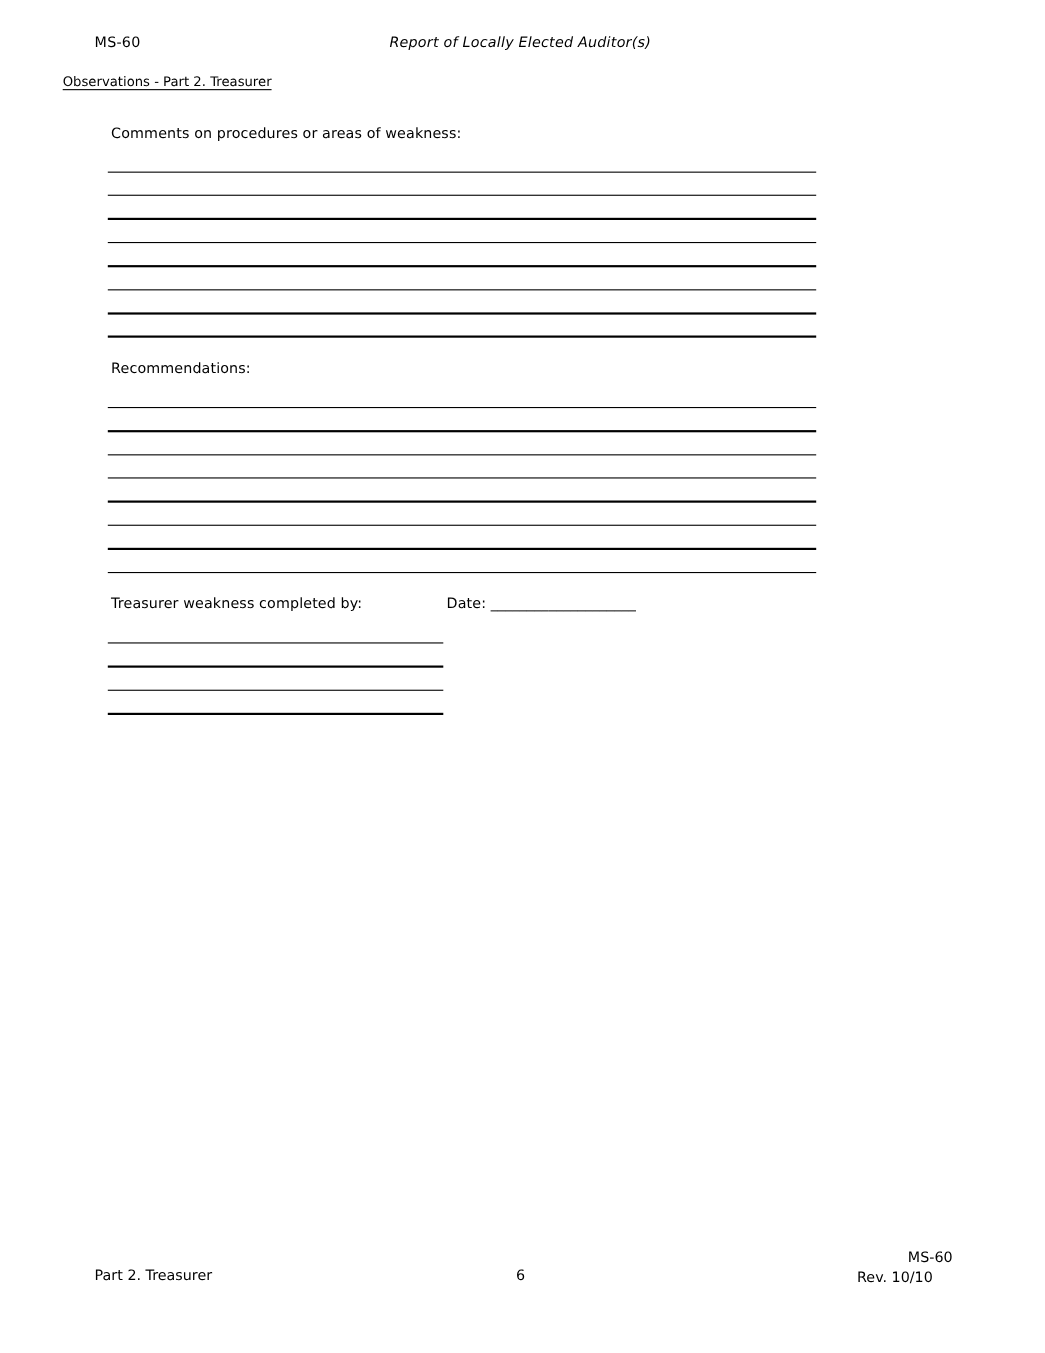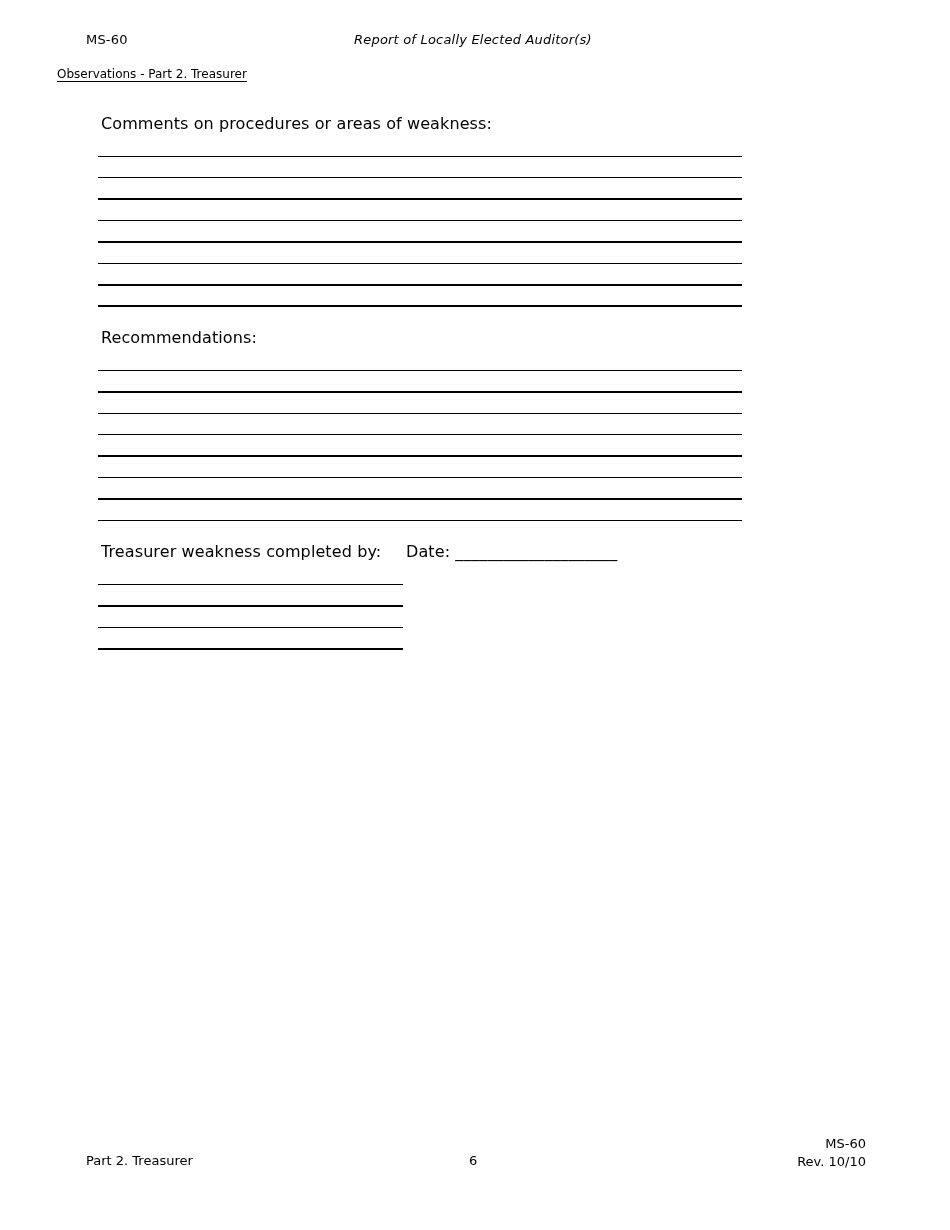--- a/index.html
+++ b/index.html
@@ -1,21 +1,21 @@
 <!DOCTYPE html>
 <html><head>
 <meta charset="utf-8">
 <style>
   html, body { margin:0; padding:0; background:#ffffff; }
   body { width:950px; height:1230px; position:relative; overflow:hidden;
          font-family:"DejaVu Sans", sans-serif; color:#000; }
   .abs { position:absolute; white-space:nowrap; }
   .hdr { font-size:13px; letter-spacing:0.2px; }
   .title { font-size:12px; text-decoration:underline; text-underline-offset:3px; }
-  .label { font-size:16px; letter-spacing:0.1px; }
+  .label { font-size:13px; letter-spacing:0.1px; }
   .line { position:absolute; background:#000; }
   .ftr { font-size:13px; }
 </style>
 </head>
 <body>
 
 <div class="abs hdr" style="left:86px; top:32px;">MS-60</div>
 <div class="abs hdr" style="left:354px; top:32px;font-style:italic;">Report of Locally Elected Auditor(s)</div>
 
 <div class="abs title" style="left:57px; top:67px;">Observations - Part 2. Treasurer</div>
@@ -52,13 +52,13 @@
 <div>
   <div class="line" style="left:98px; width:305px; top:584px; height:1px;"></div>
   <div class="line" style="left:98px; width:305px; top:605px; height:2px;"></div>
   <div class="line" style="left:98px; width:305px; top:627px; height:1px;"></div>
   <div class="line" style="left:98px; width:305px; top:648px; height:2px;"></div>
 </div>
 
 <div class="abs ftr" style="left:86px; top:1153px;">Part 2. Treasurer</div>
 <div class="abs ftr" style="left:469px; top:1153px;">6</div>
 <div class="abs ftr" style="right:84px; top:1136px; text-align:right;">MS-60</div>
-<div class="abs ftr" style="right:84px; top:1154px; text-align:right;">Rev. 10/10</div>
+<div class="abs ftr" style="right:102px; top:1154px; text-align:right;">Rev. 10/10</div>
 
 </body></html>

